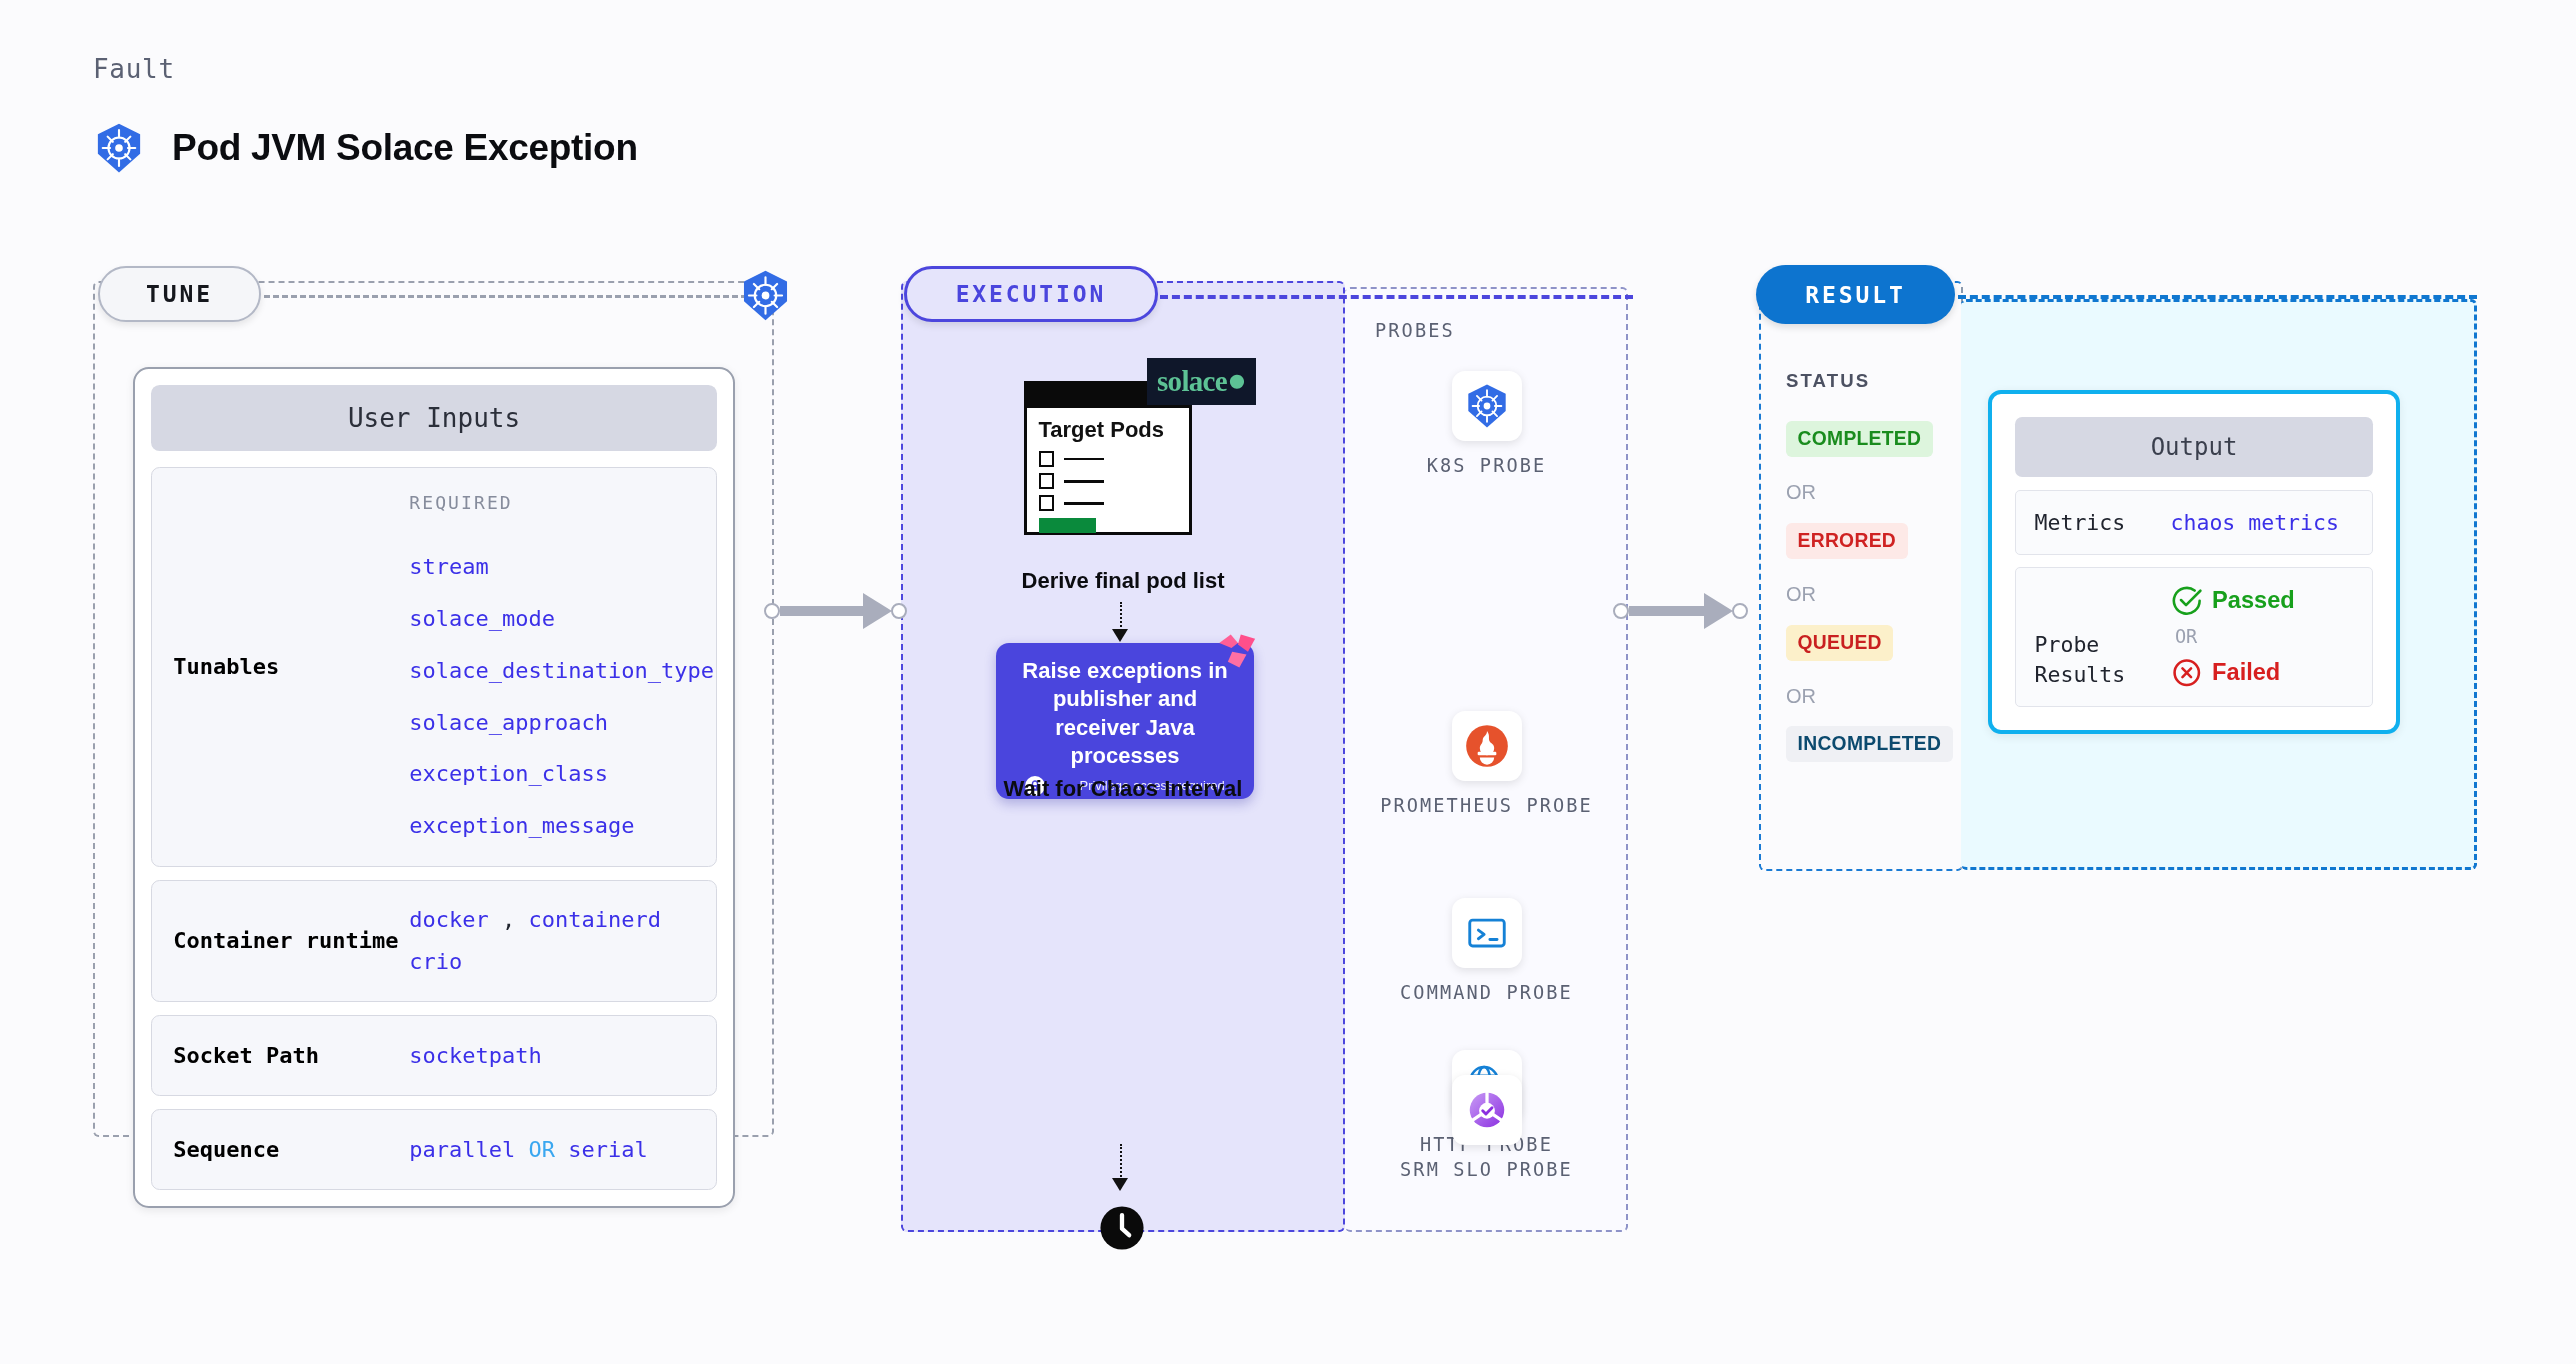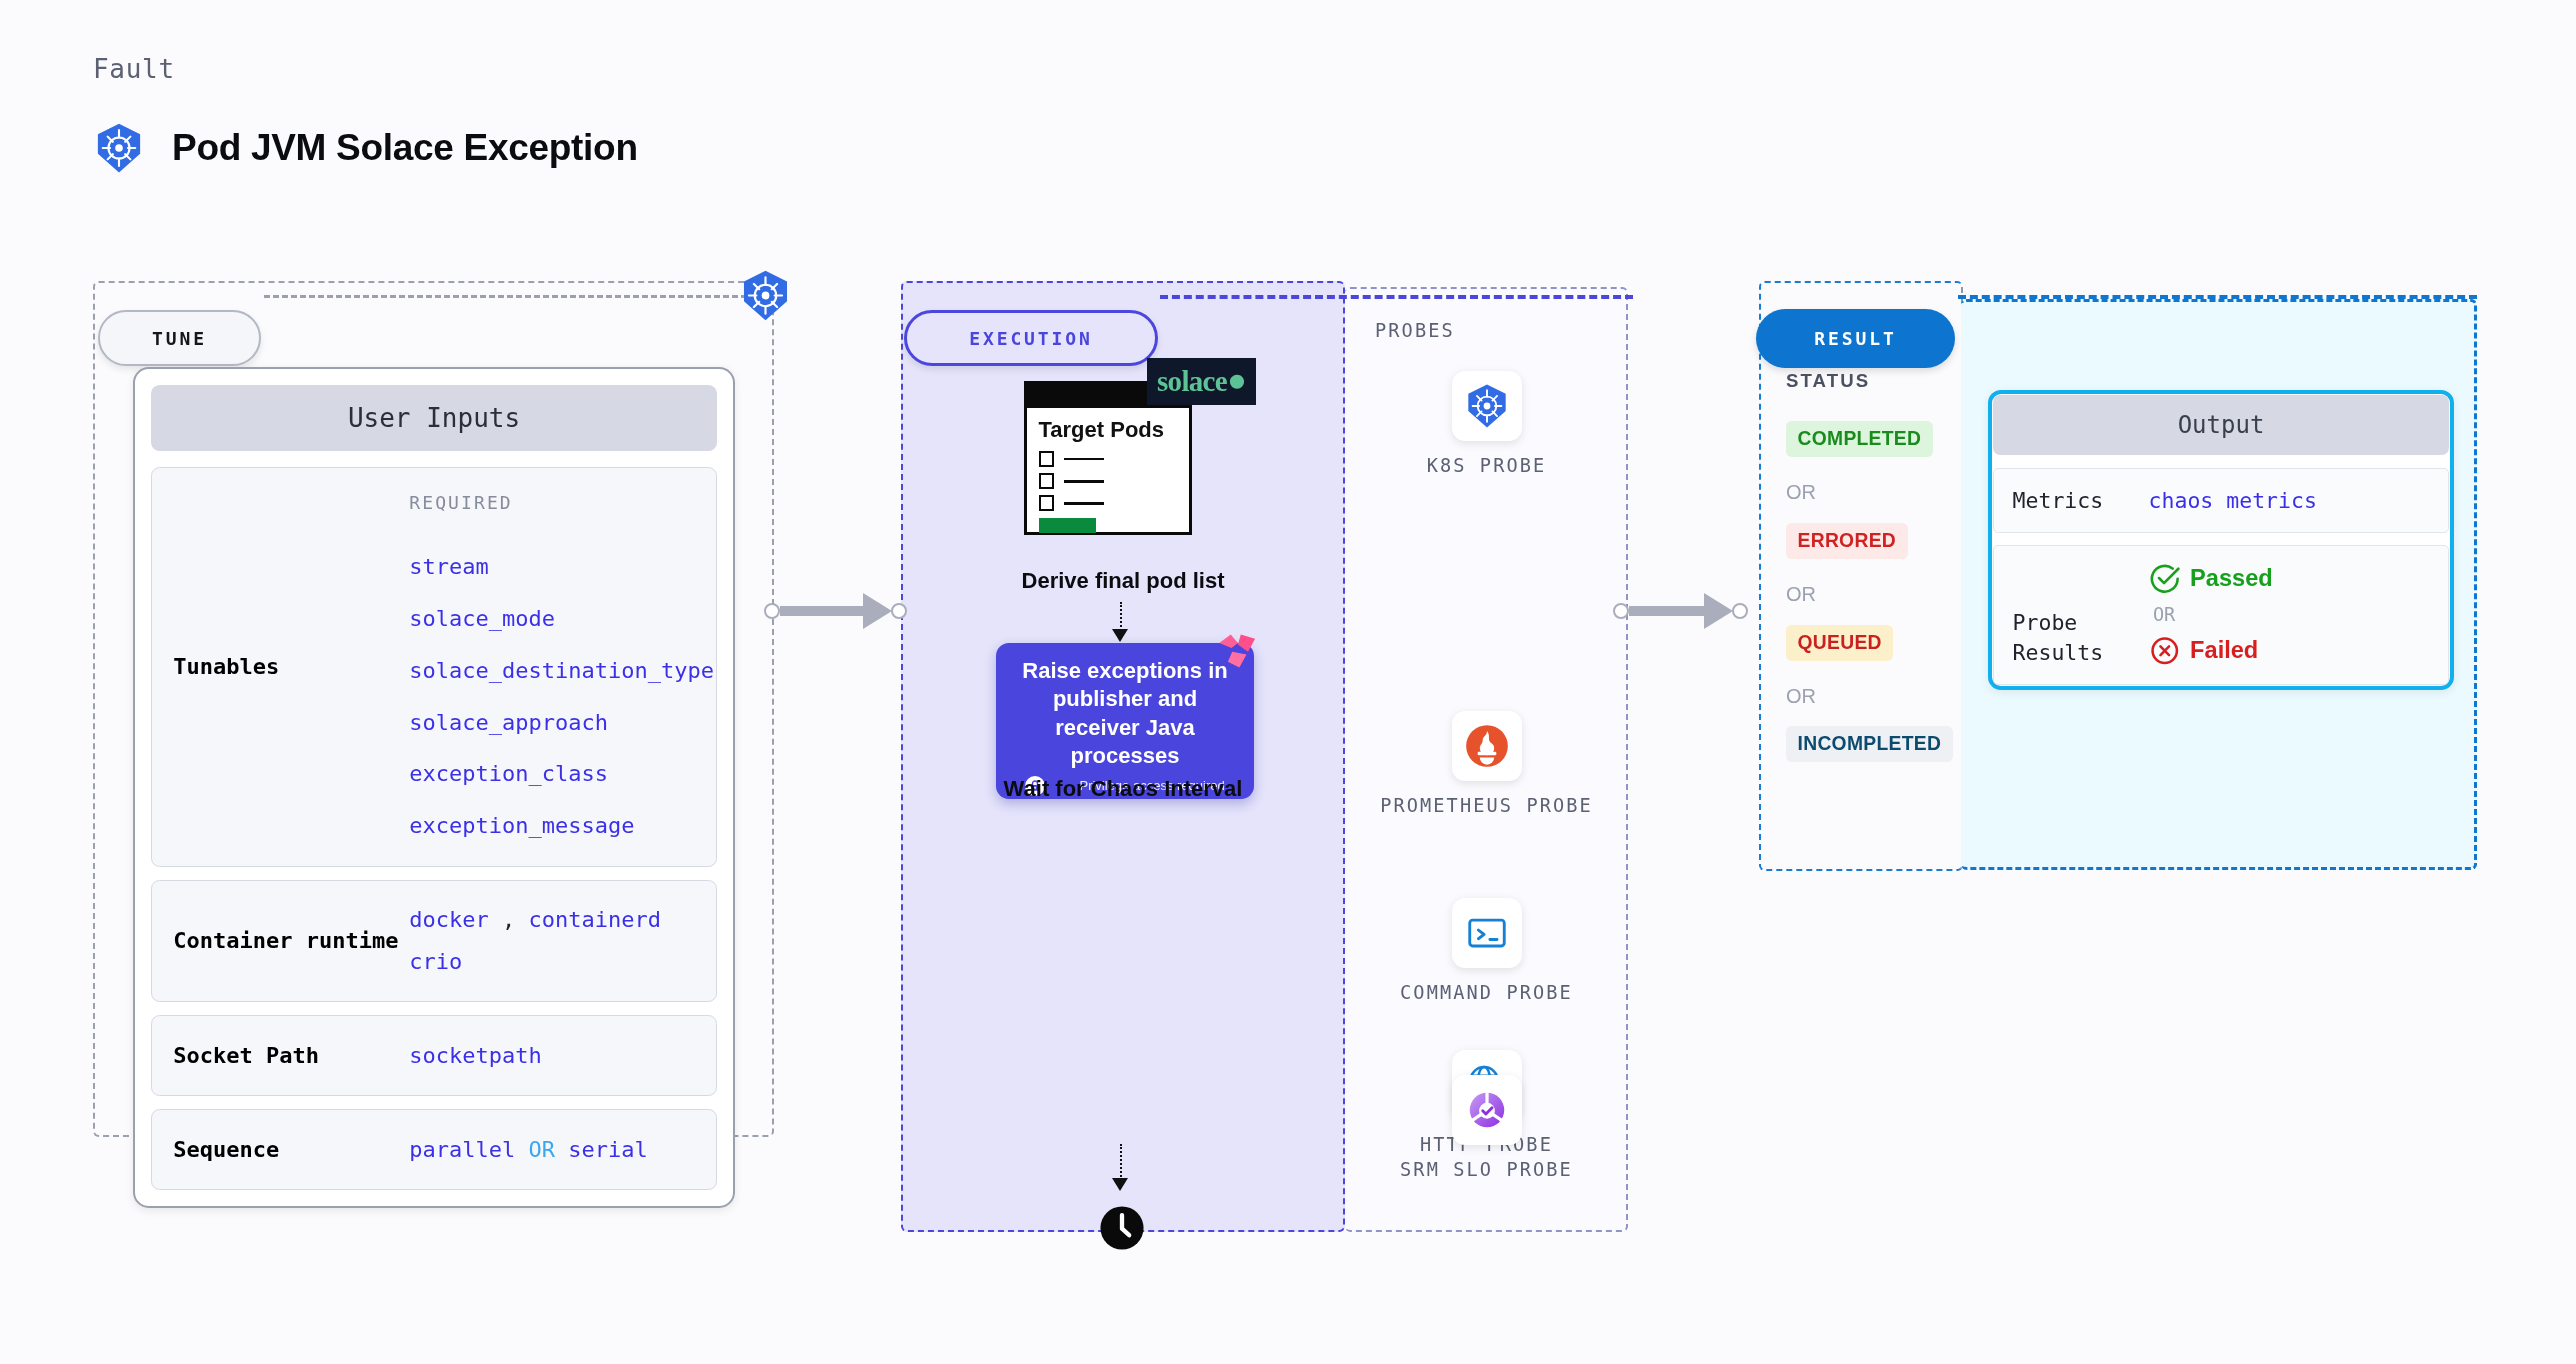--- a/index.html
+++ b/index.html
@@ -31,21 +31,21 @@
                    border: 2.1px dashed #8e93c8; background: #fafaff; border-left: none; }
   .col-result    { left: 1759px; top: 281px; width: 204px;  height: 590px;
                    border: 2.9px dashed #1a7bd4; border-right: 2.1px dashed #8a99ad; }
   .col-output    { left: 1961px; top: 299px; width: 516px;  height: 571px;
                    border: 3.6px dashed #1077d0; background: #eafaff; border-left: none; }
 
   
   .pill {
     position: absolute; display: flex; align-items: center; justify-content: center;
     border-radius: 716px; font-family: "DejaVu Sans Mono", monospace;
-    font-size: 18px; font-weight: 700; letter-spacing: 2.9px; margin-top: 44px;
+    font-size: 23px; font-weight: 700; letter-spacing: 2.9px;
   }
   .pill-tune { left: 98px;  top: 266px; width: 163px; height: 56px;
                background: #f5f6f9; border: 2.1px solid #b3b8c6; color: #15171d;
                box-shadow: 0 3.6px 7.2px rgba(0,0,0,.09); }
   .pill-exec { left: 904px; top: 266px; width: 254px; height: 56px;
                background: #e5e4fb; border: 3.6px solid #4c46dd; color: #4a45dd;
                box-shadow: 0 3.6px 7.2px rgba(0,0,0,.10); }
   .pill-result{ left: 1756px; top: 265px; width: 199px; height: 59px;
                background: #0d74cf; color: #ffffff;
                box-shadow: 0 3.6px 7.2px rgba(0,0,0,.12); }
@@ -179,23 +179,23 @@
   .b-errored     { top: 523px; background: #fde9e7; color: #cf2222; }
   .b-queued      { top: 625px; background: #fcf0ca; color: #c92020; }
   .b-incompleted { top: 726px; background: #eff0f4; color: #0c4a6e; }
   .or-text {
     position: absolute; left: 1786px; font-size: 20px; color: #9ba1b0;
   }
   .or1 { top: 481px; } .or2 { top: 583px; } .or3 { top: 685px; }
 
   
   .output-card {
-    position: absolute; left: 1988px; top: 390px; width: 466px;
+    position: absolute; left: 1988px; top: 390px; width: 412px;
     background: #fff; border: 4.3px solid #10b0ee; border-radius: 13px;
-    padding: 1px; box-shadow: 0 2.9px 10px rgba(0,0,0,.07);
+    padding: 23px; box-shadow: 0 2.9px 10px rgba(0,0,0,.07);
   }
   .out-header {
     background: #d6d8e3; border-radius: 7.2px; height: 60px;
     display: flex; align-items: center; justify-content: center;
     font-family: "DejaVu Sans Mono", monospace; font-size: 24px; color: #3a3f4d;
     margin-bottom: 13px;
   }
   .out-row {
     border: 1.4px solid #e2e4eb; border-radius: 5px; background: #fafbfd;
     display: flex; align-items: center; padding: 17px 18.6px; margin-bottom: 11.5px;

